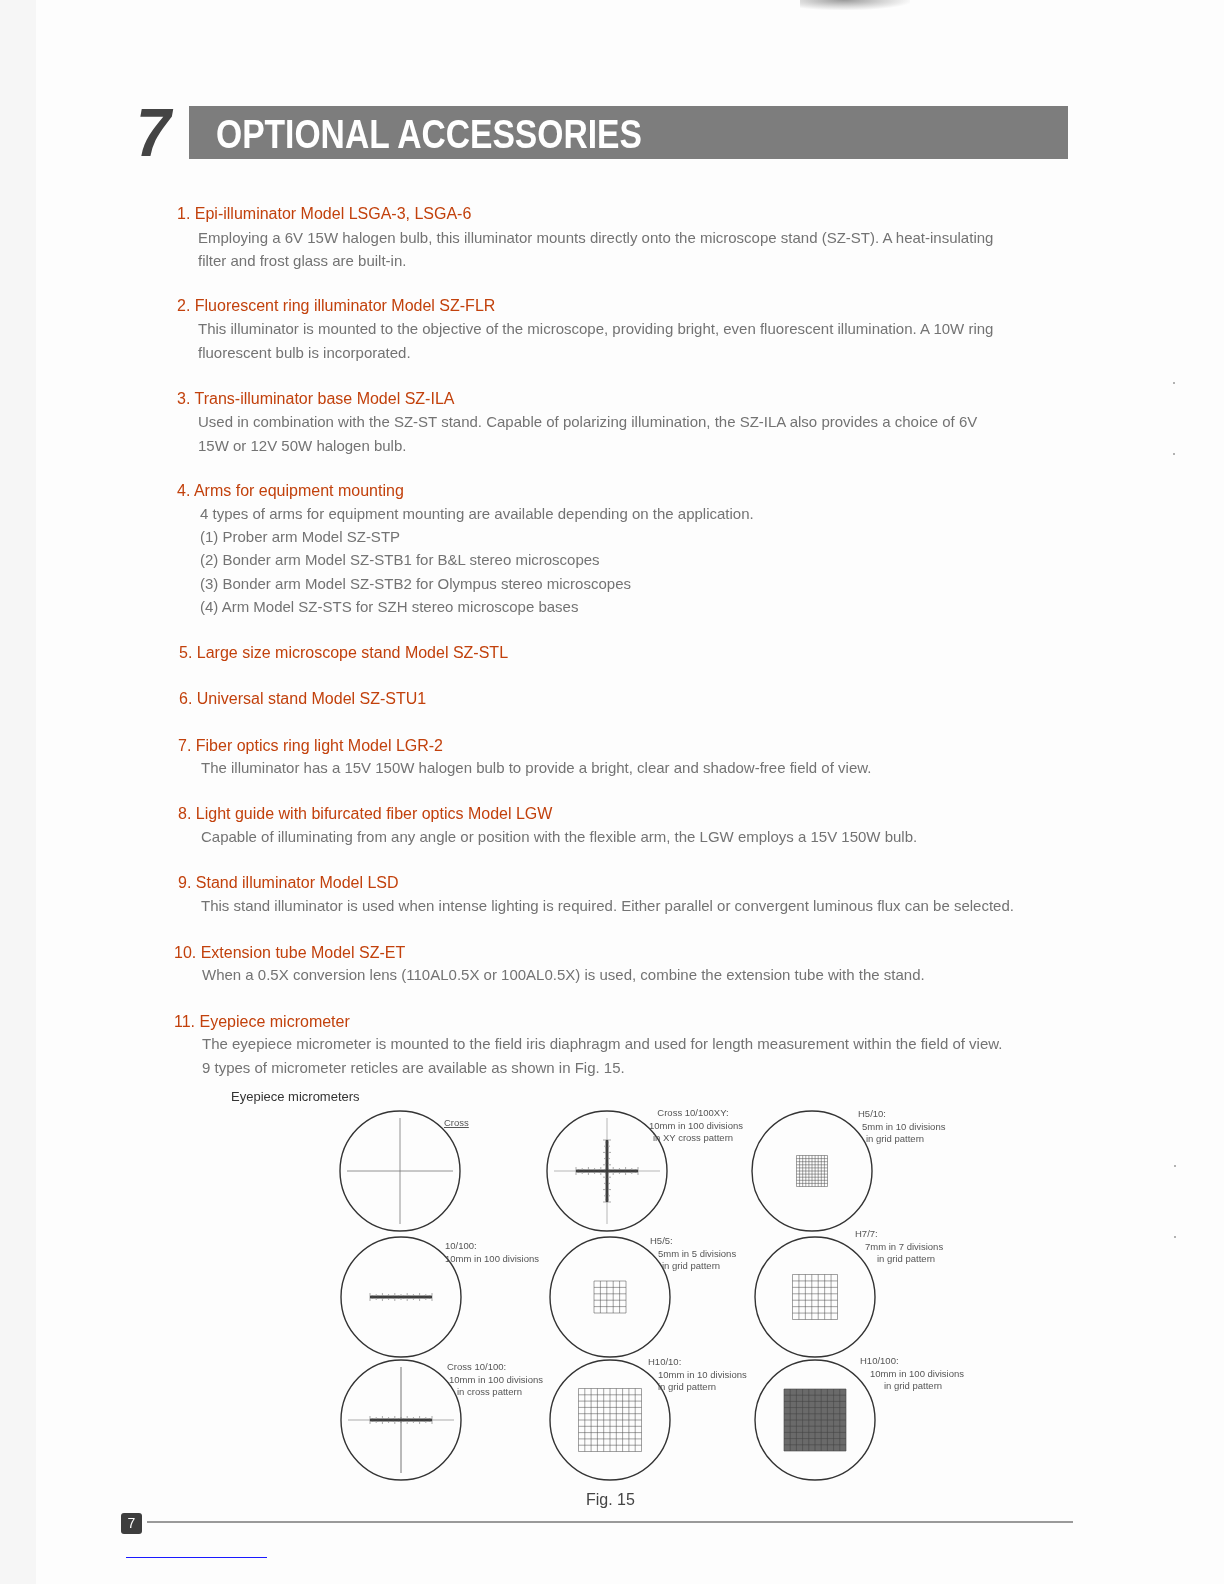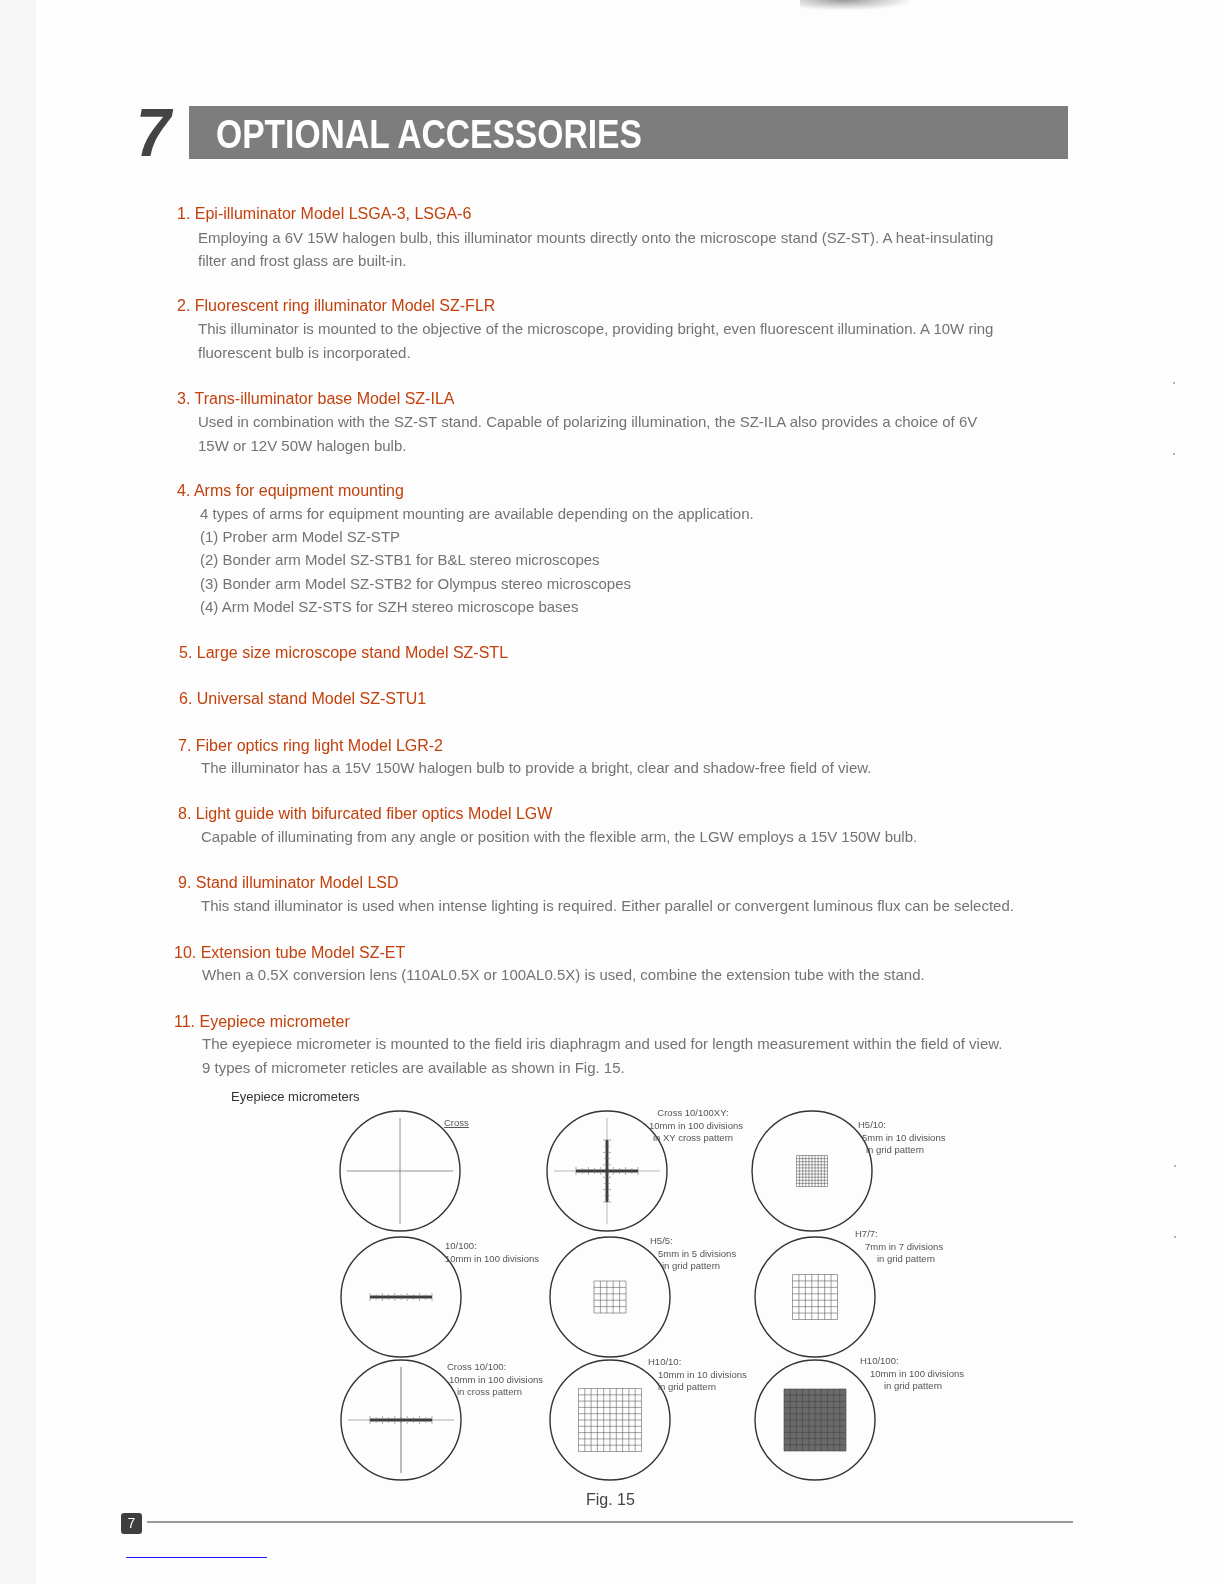--- a/index.html
+++ b/index.html
@@ -439,21 +439,21 @@
       <line x1="784" y1="1451" x2="846" y2="1451" stroke="#444" stroke-width="0.6"></line>
     </svg>
 <div class="ret-label" style="left: 444px; top: 1117px;">
       <div style="padding-left: 0px; text-decoration: underline;">Cross</div>
     </div>
     <div class="ret-label" style="left: 643px; top: 1107px;">
       <div style="padding-left: 0px; text-align: center;">Cross 10/100XY:</div>
       <div style="padding-left: 6px;">10mm in 100 divisions</div>
       <div style="padding-left: 10px;">in XY cross pattern</div>
     </div>
-    <div class="ret-label" style="left: 858px; top: 1108px; margin-top: 11px;">
+    <div class="ret-label" style="left: 858px; top: 1108px;">
       <div style="padding-left: 0px;">H5/10:</div>
       <div style="padding-left: 4px;">5mm in 10 divisions</div>
       <div style="padding-left: 8px;">in grid pattern</div>
     </div>
     <div class="ret-label" style="left: 445px; top: 1240px;">
       <div style="padding-left: 0px;">10/100:</div>
       <div style="padding-left: 0px;">10mm in 100 divisions</div>
     </div>
     <div class="ret-label" style="left: 650px; top: 1235px;">
       <div style="padding-left: 0px;">H5/5:</div>

